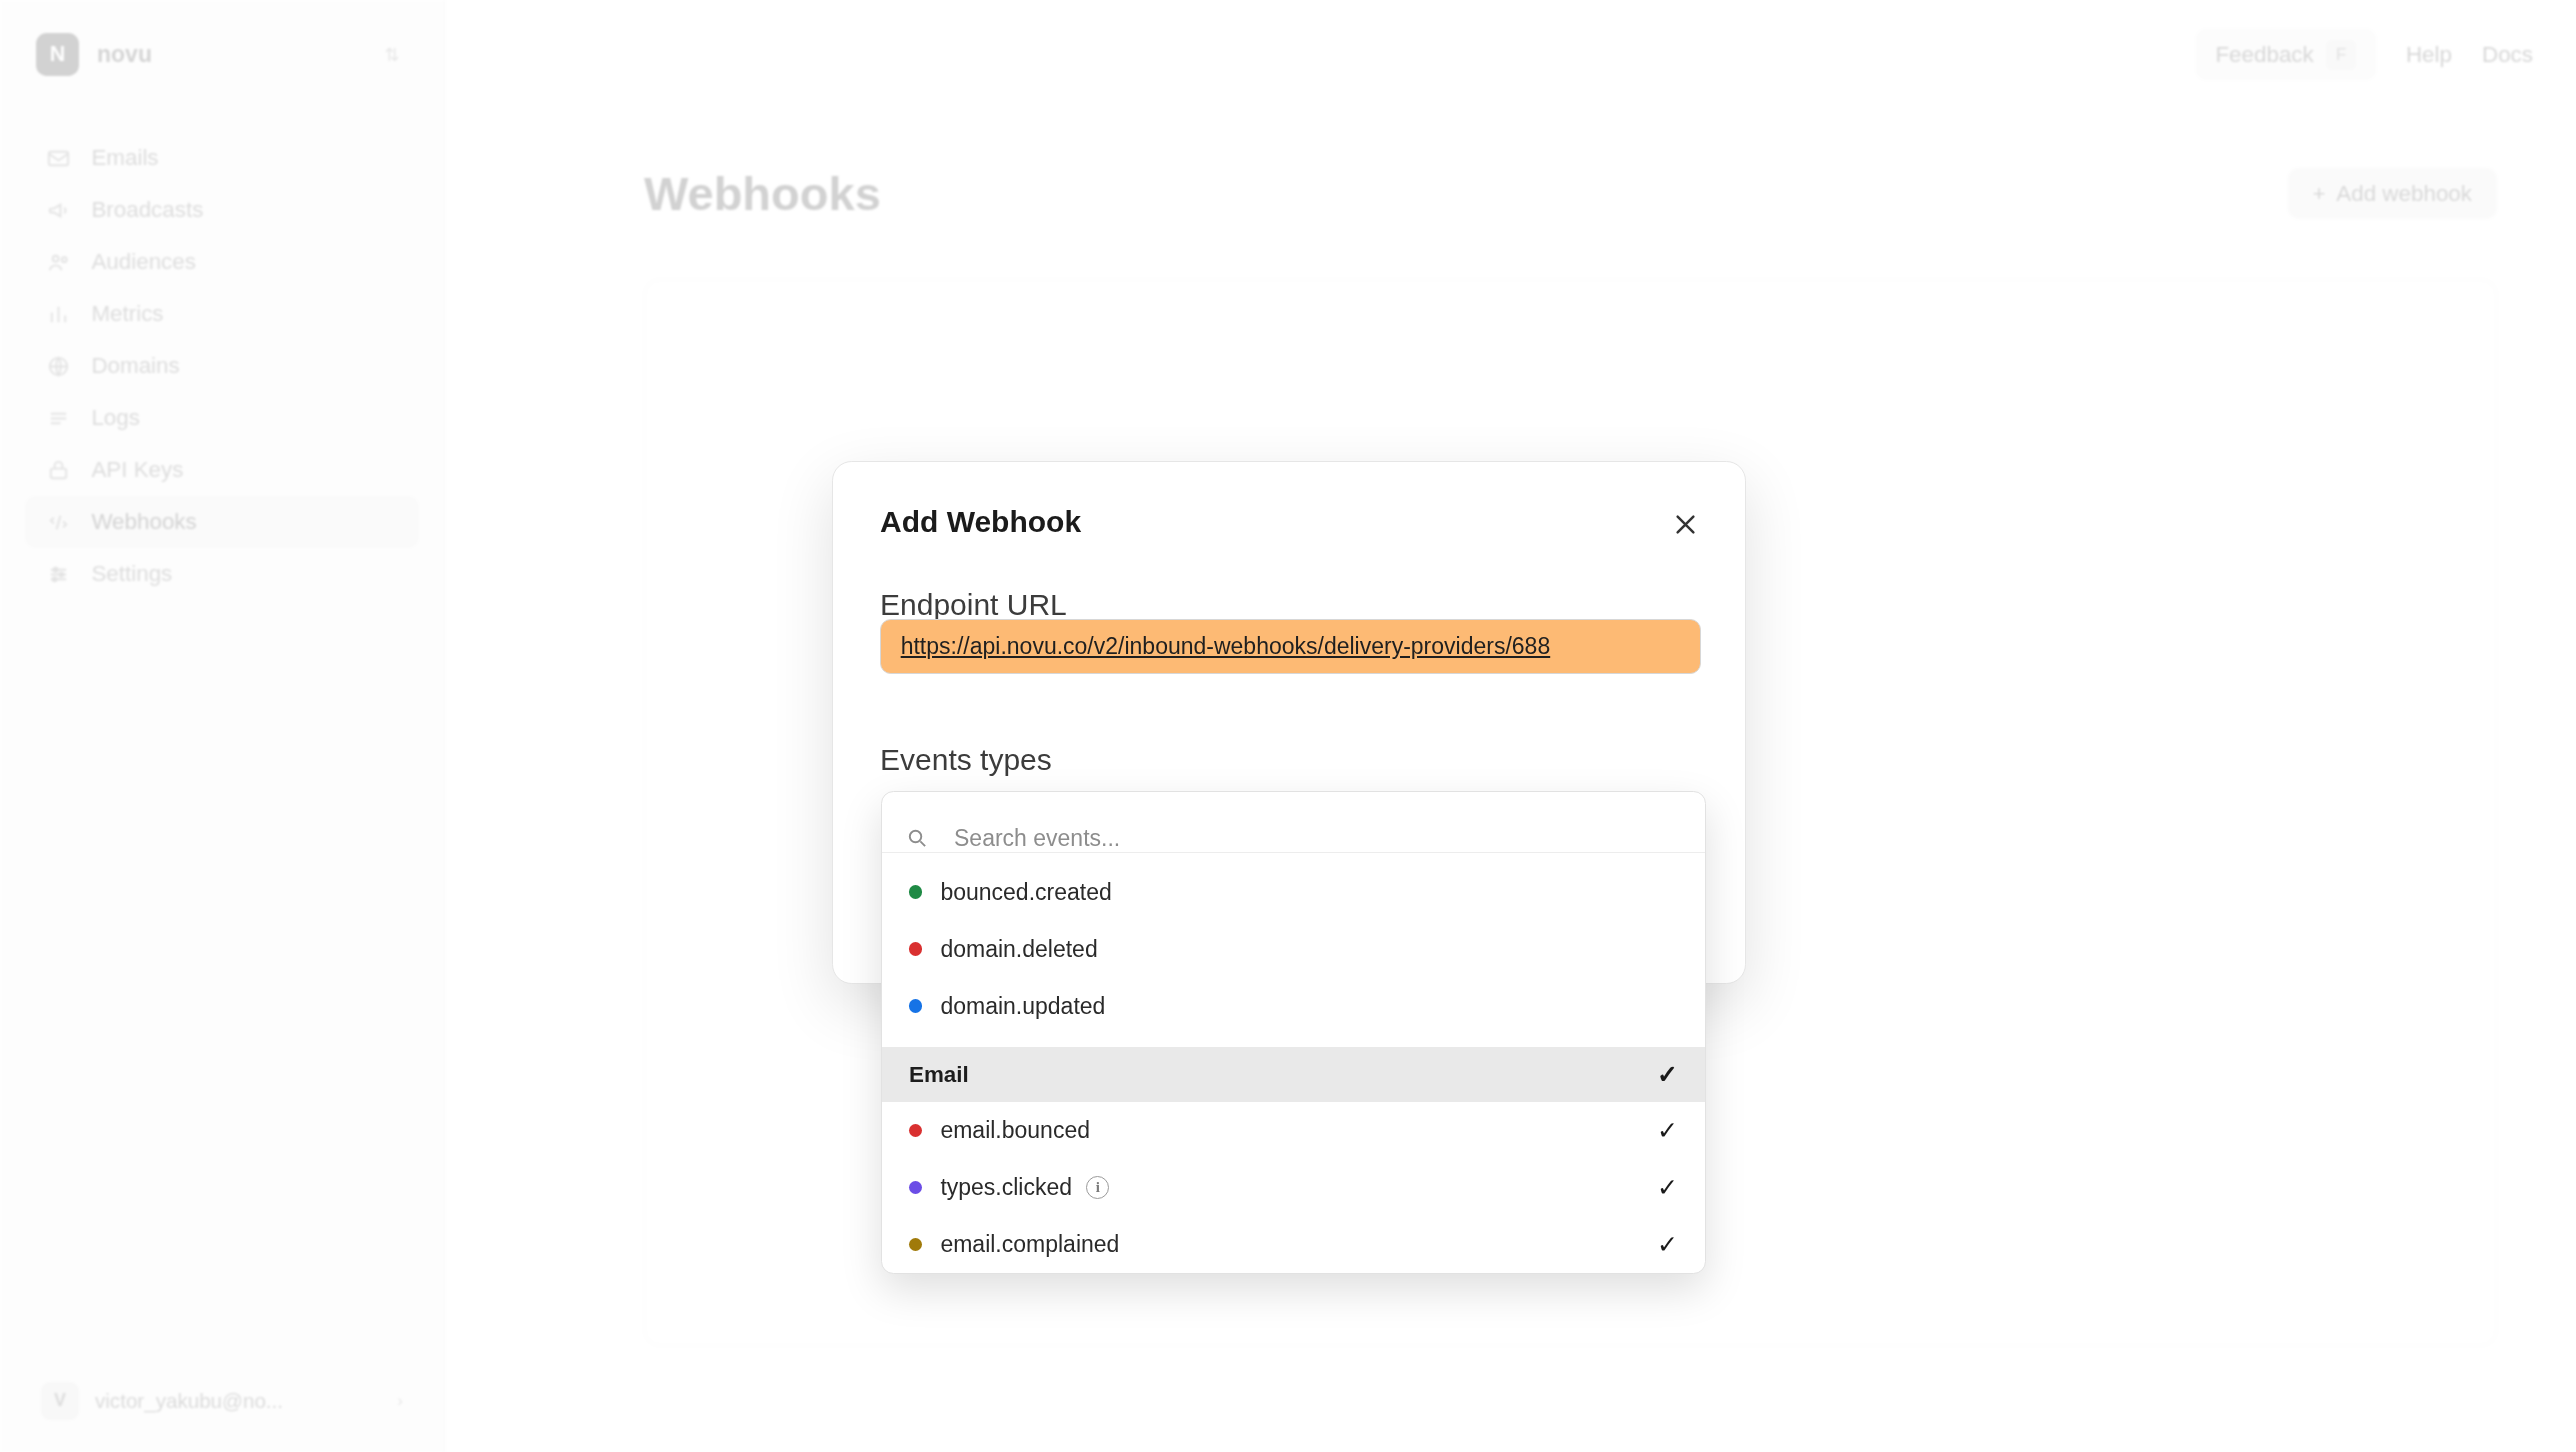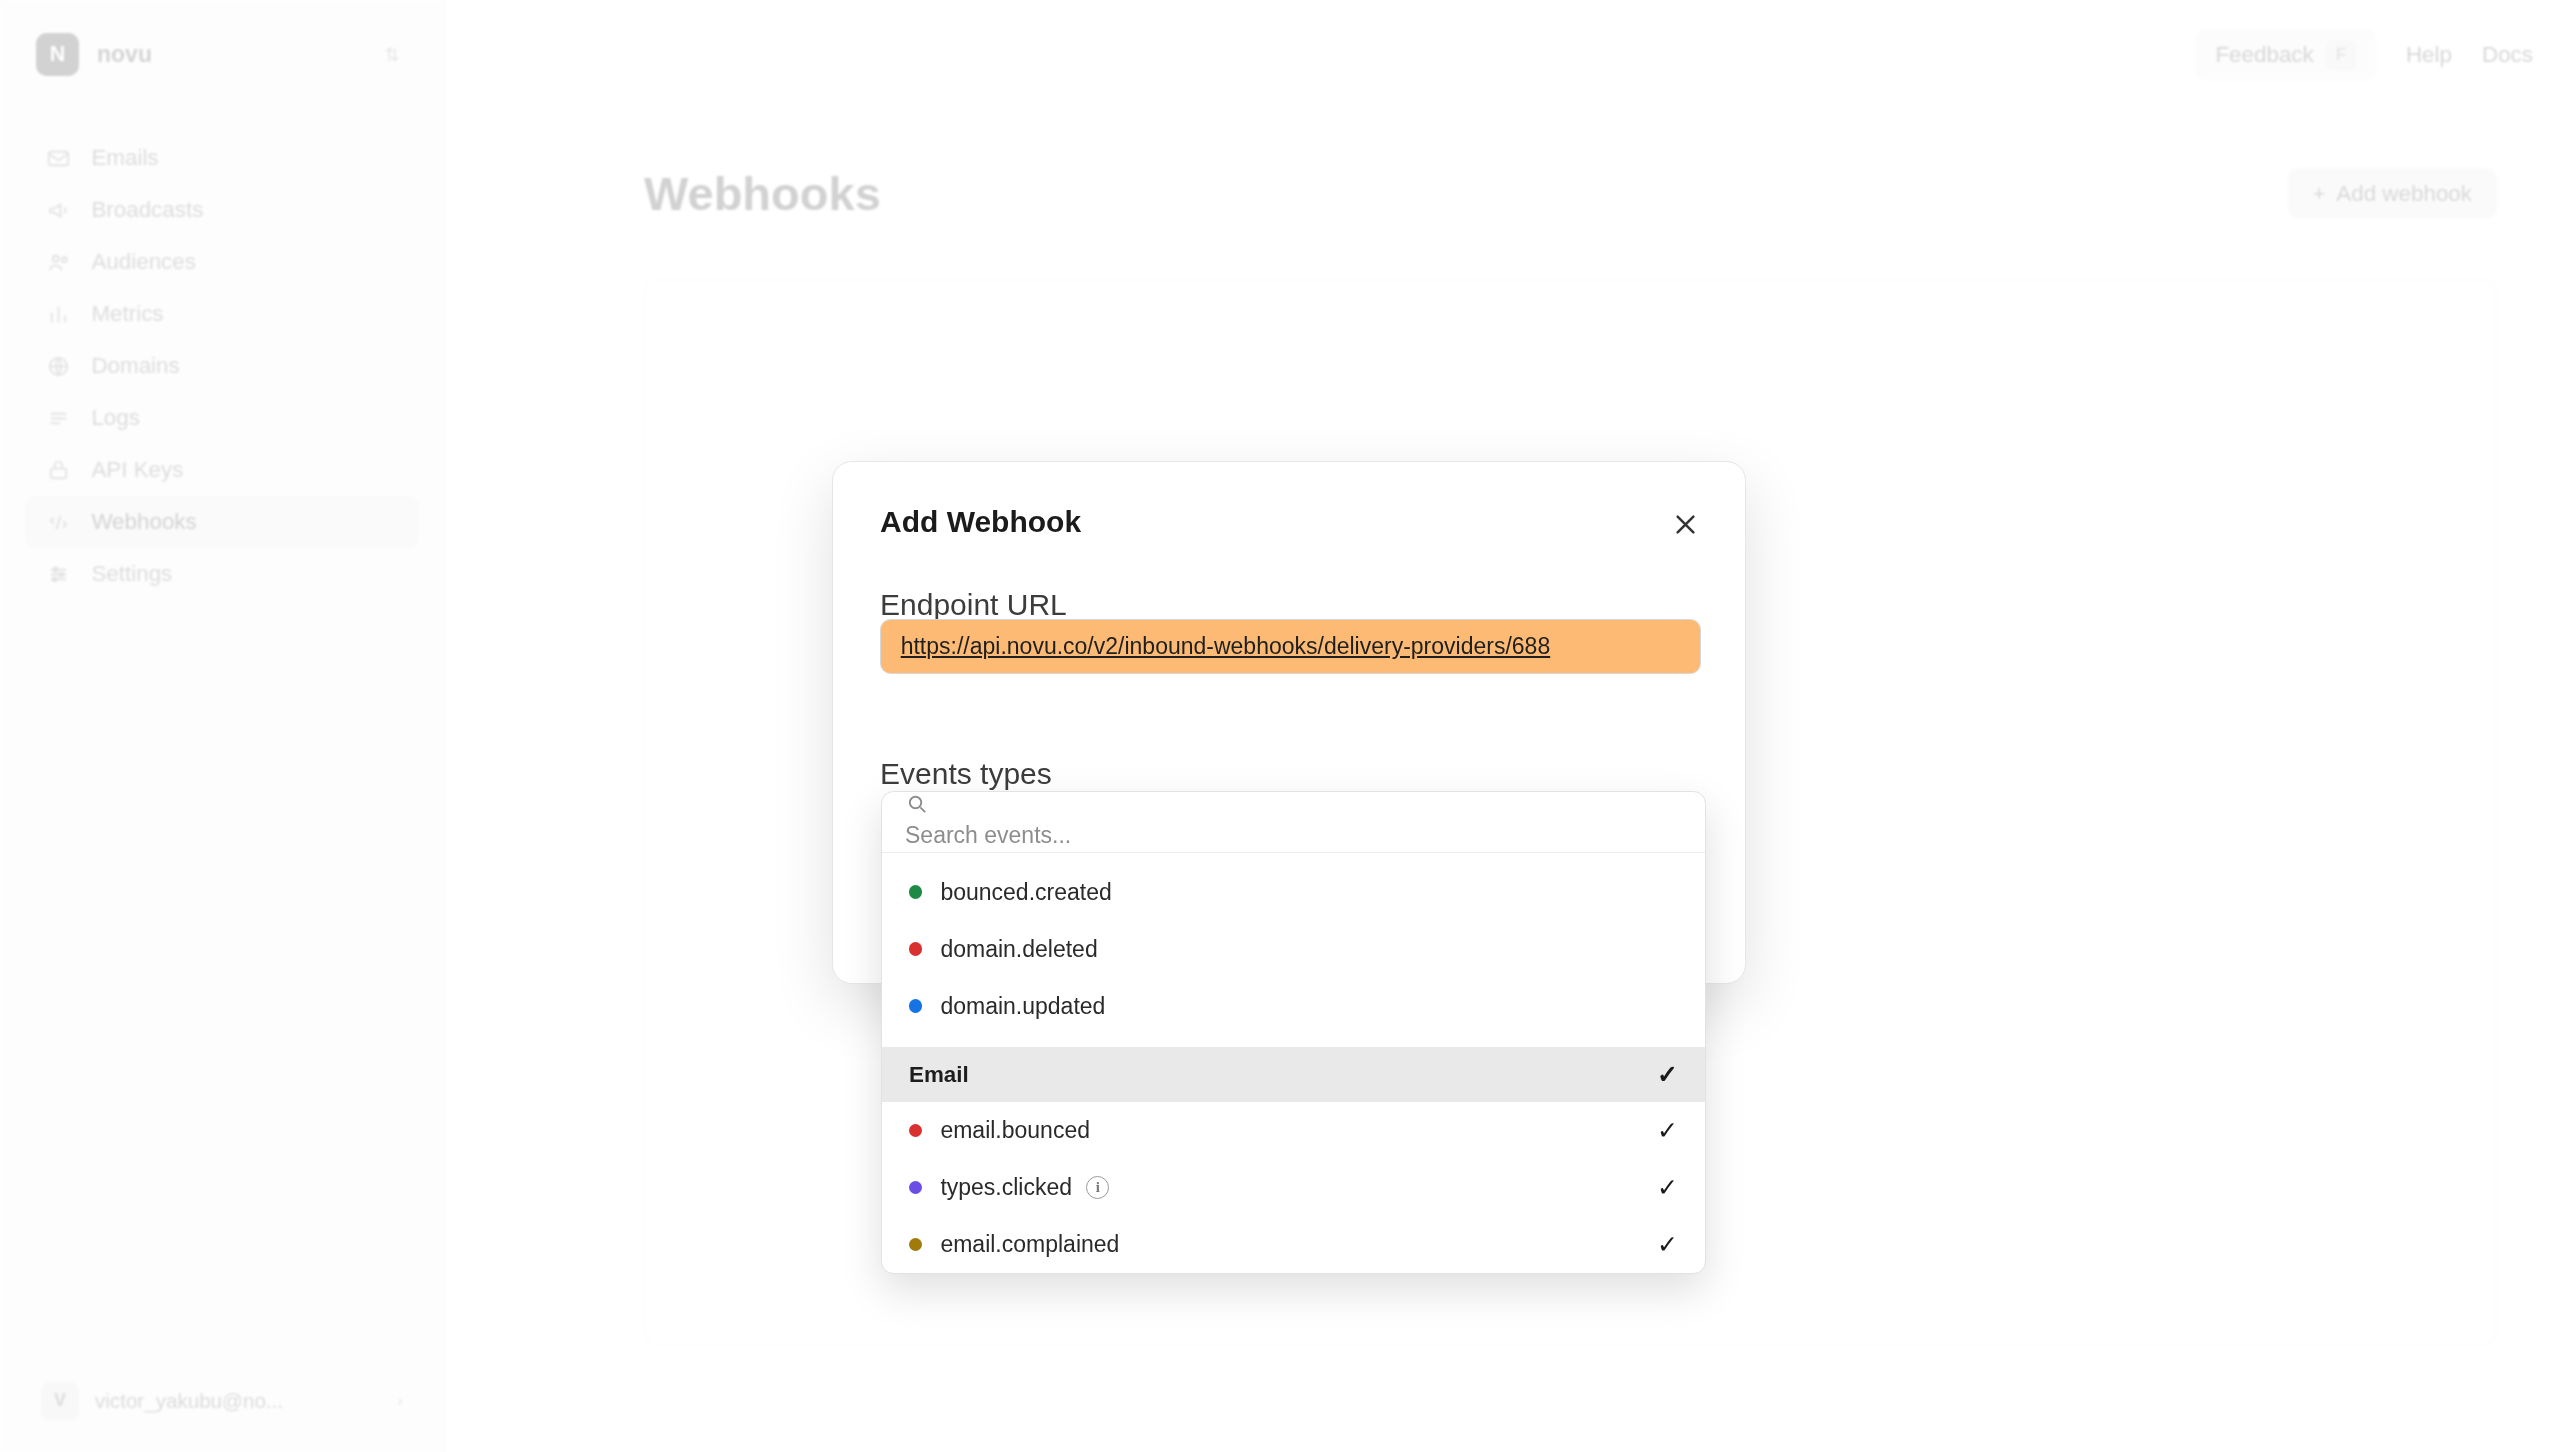--- a/index.html
+++ b/index.html
@@ -188,21 +188,21 @@
     display: flex; align-items: center; justify-content: center;
     color: #333333;
   }
   .modal-close svg { width: 27px; height: 27px; }
 
   .field-label {
     position: absolute;
     font-size: 30px; color: #3c3c3c;
   }
   .label-url { left: 47px; top: 126px; }
-  .label-events { left: 47px; top: 295px; }
+  .label-events { left: 47px; top: 281px; }
 
   .url-input {
     position: absolute;
     left: 47px; top: 157px;
     width: 821px; height: 55px;
     background: #fdba74;
     border: 0.9px solid #d7d7d7;
     border-radius: 10.7px;
     display: flex; align-items: center;
     padding: 0 19.7px;
@@ -219,25 +219,24 @@
     left: 881px; top: 791px;
     width: 825px;
     background: #ffffff;
     border: 0.9px solid #e2e2e2;
     border-radius: 12.5px;
     box-shadow: 0 16px 41px rgba(0,0,0,0.13);
     overflow: hidden;
   }
   .dd-search {
     height: 61px;
-    display: flex; align-items: flex-start;
-    gap: 4px;
+    display: flex; align-items: flex-end;
+    gap: 26px;
     padding: 0 23px;
     border-bottom: 0.9px solid #ededed;
-    flex-direction: column;
   }
   .dd-search svg { width: 23px; height: 23px; color: #8d8d8d; }
   .dd-search-text { font-size: 23px; color: #8d8d8d; }
 
   .dd-list { padding: 10.7px 0 0 0; }
   .dd-group-header {
     display: flex; align-items: center;
     height: 55px;
     padding: 0 27px;
     background: #e9e9e9;

